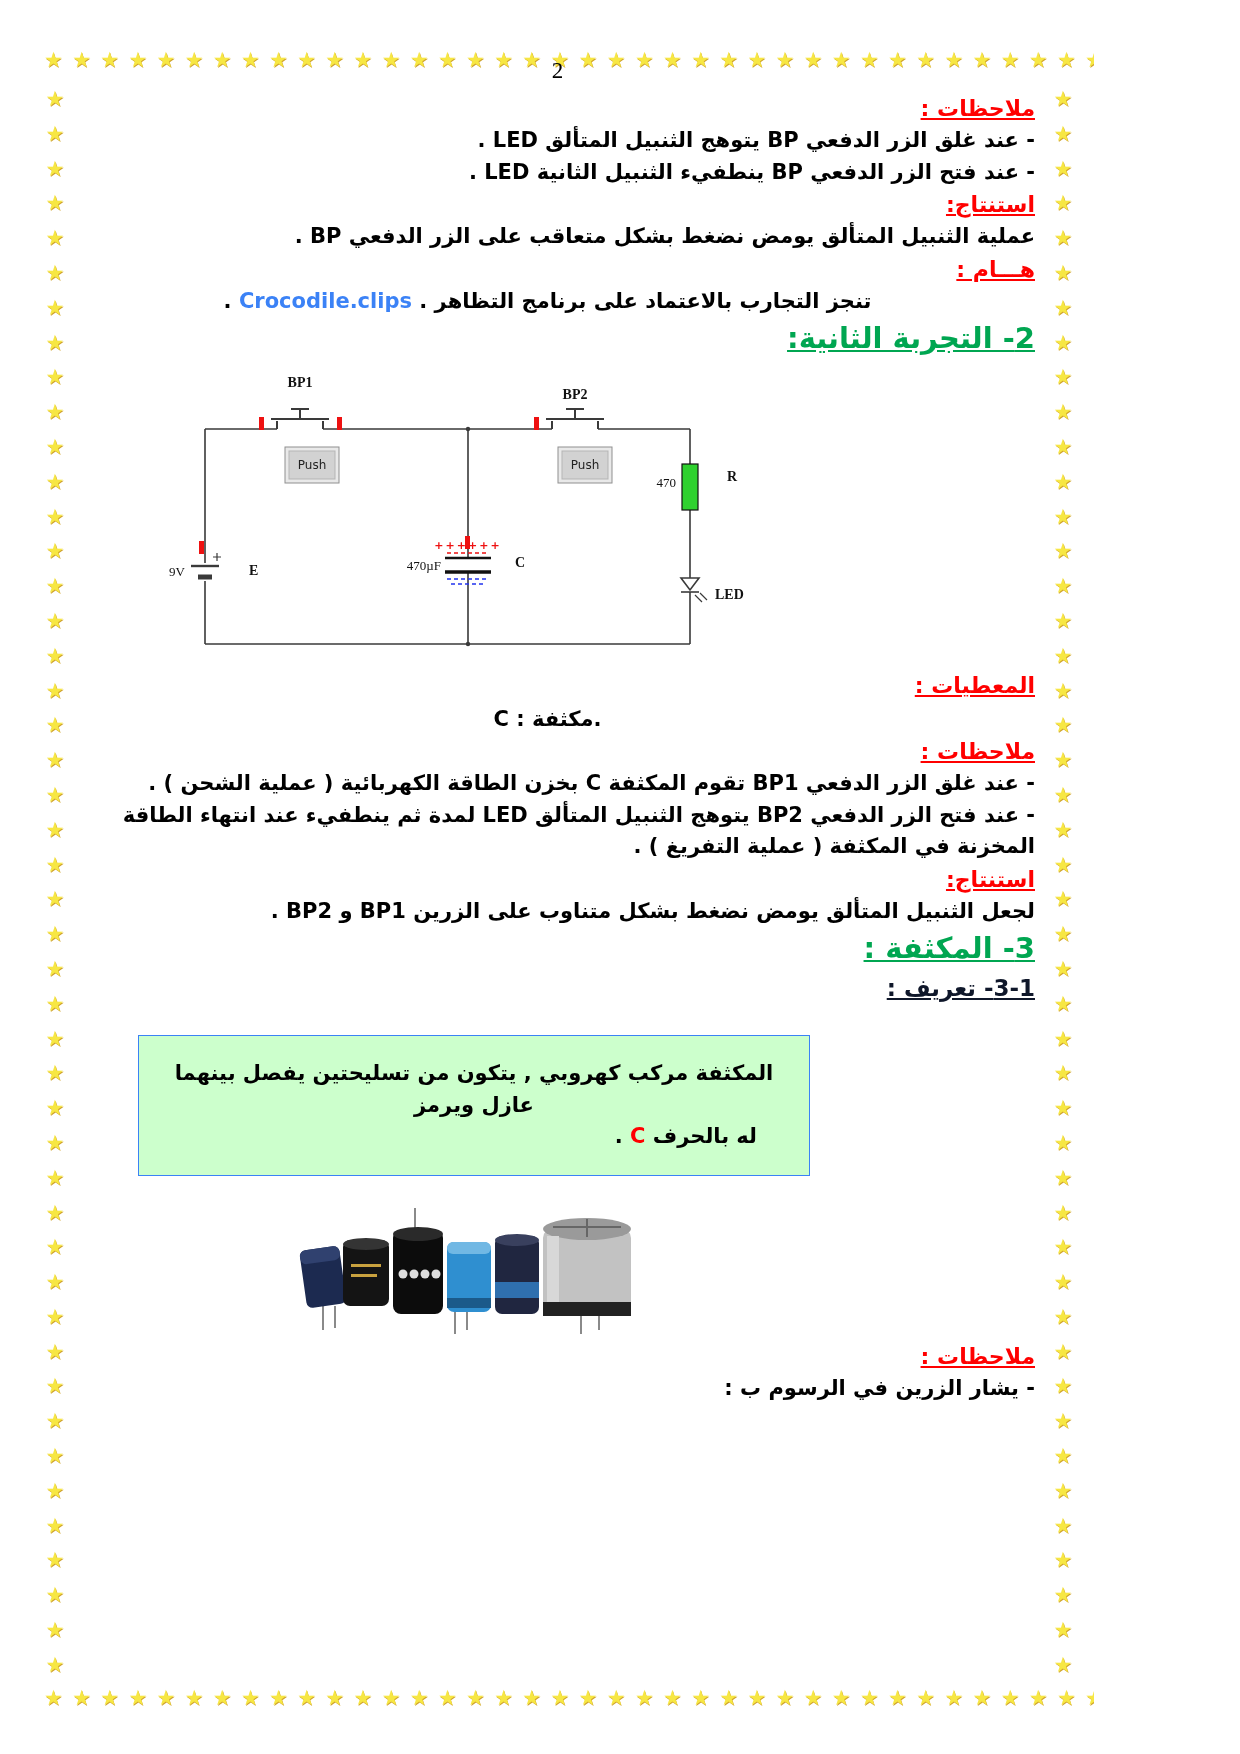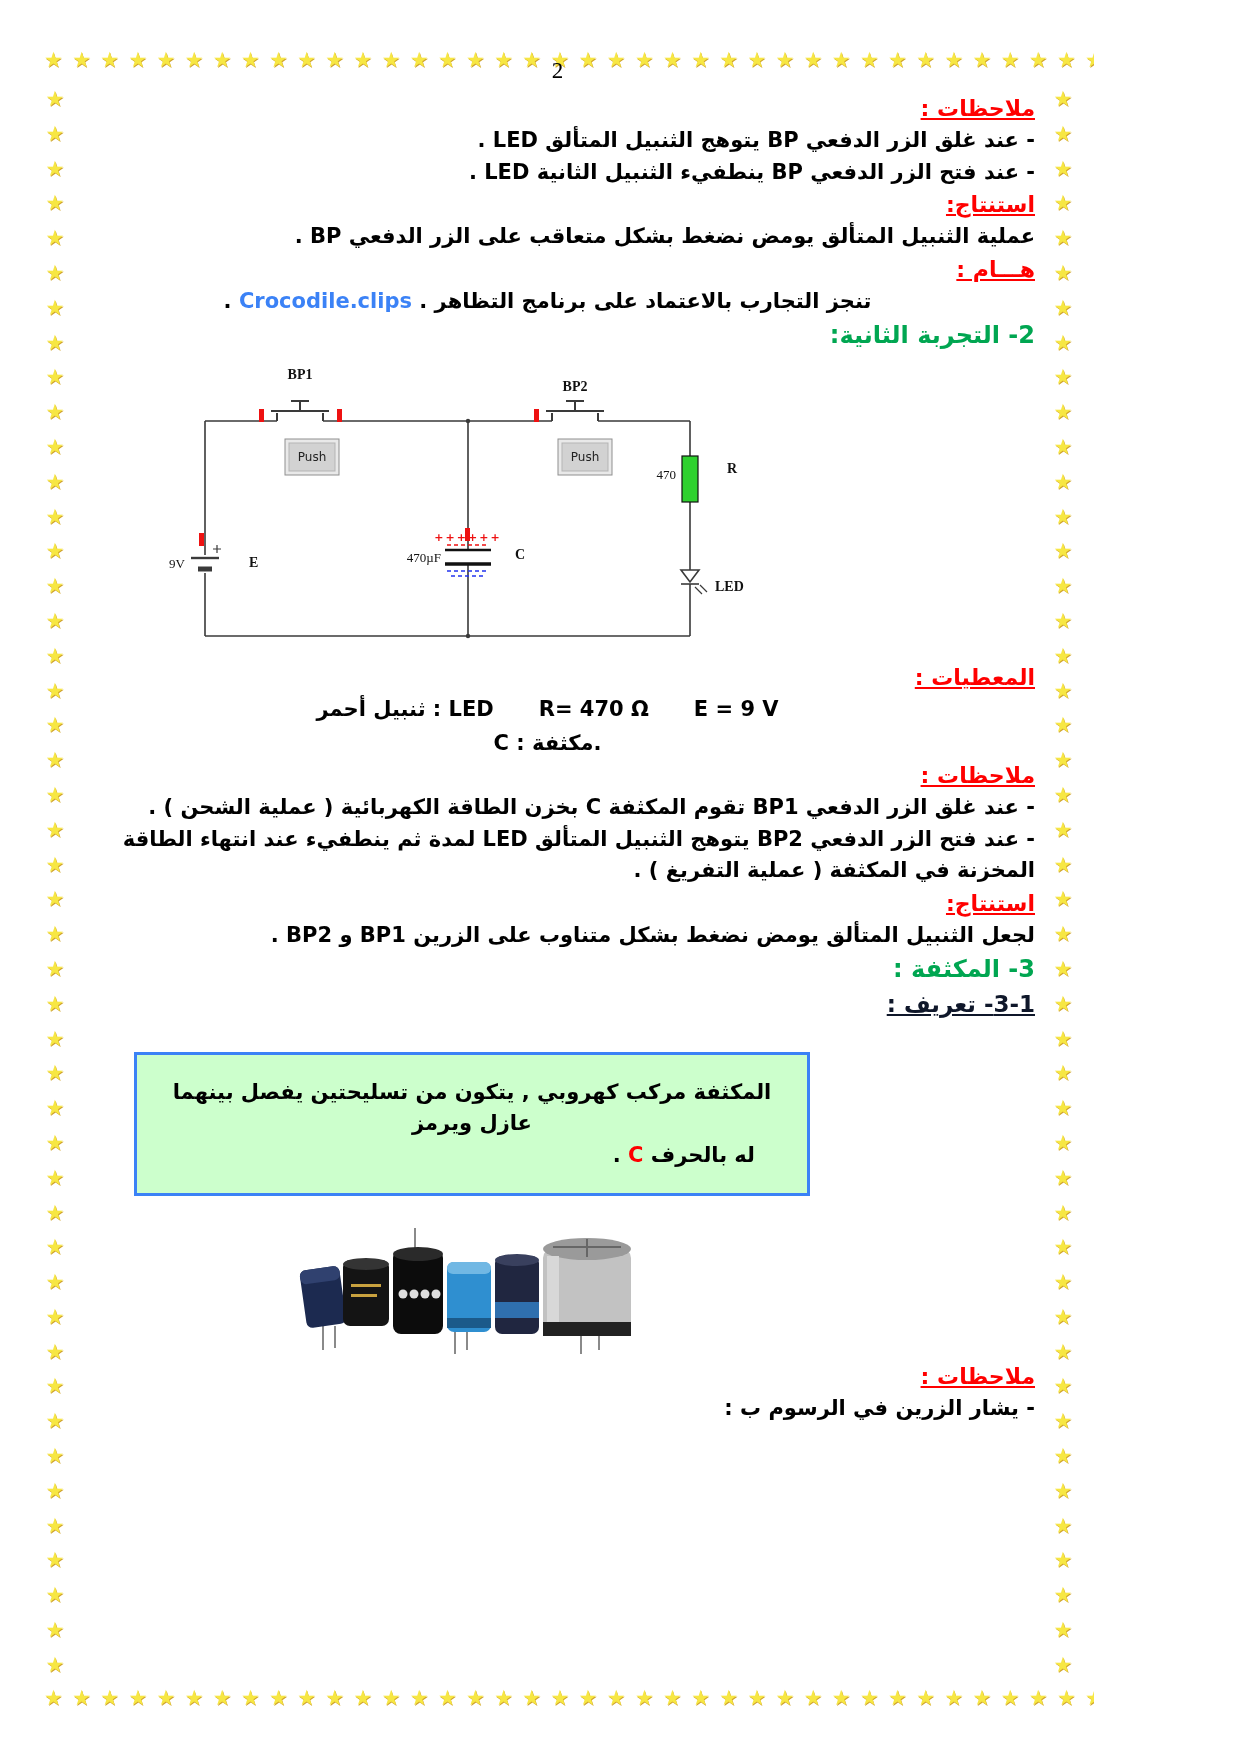--- a/index.html
+++ b/index.html
@@ -14,41 +14,41 @@
   .star-left{left:42px;}
   .star-right{left:1050px;}
   
   .page-number{position:absolute;top:58px;left:70px;width:975px;text-align:center;
                font-family:"Liberation Serif",serif;font-weight:normal;font-size:23px;}
   
   .content{position:absolute;top:92px;left:60px;width:975px;direction:rtl;text-align:right;
            font-size:21px;line-height:1.5;}
   .content p,.content h3{margin:0;}
   .h-red{color:#ff0000;text-decoration:underline;font-size:22px;}
-  .h-green{color:#00a651;font-size:24px;}
+  .h-green{color:#00a651;text-decoration:underline;font-size:29px;}
   .h-blue{color:#0f172a;text-decoration:underline;font-size:23px;}
   .mr40{margin-right:40px;} .mr45{margin-right:45px;} .mr110{margin-right:110px;}
   .mr115{margin-right:115px;} .mr118{margin-right:118px;} .mr120{margin-right:120px;}
   .mr160{margin-right:160px;} .mr175{margin-right:175px;}
   .mt2{margin-top:2px;} .mt6{margin-top:6px;} .mt8{margin-top:8px;} .mt10{margin-top:10px;text-align:right;}
   .mt14{margin-top:14px;} .mt26{margin-top:26px;} .mt32{margin-top:32px;}
   .center{text-align:center;}
   .green-text{color:#3b82f6;}
   .red-text{color:#ff0000;}
   
   .diagram{direction:ltr;margin:8px 290px 0 0;width:590px;height:300px;}
   .diagram svg{display:block;width:590px;height:300px;}
   .lbl{font-family:"Liberation Serif",serif;font-weight:bold;font-size:14px;fill:#111;}
   .val{font-family:"Liberation Serif",serif;font-weight:normal;font-size:13px;fill:#111;}
   .push-lbl{font-family:"DejaVu Sans",sans-serif;font-weight:normal;font-size:12px;fill:#222;}
   
   .data-line{direction:ltr;display:flex;justify-content:center;gap:45px;font-size:21px;}
   .c-line{direction:ltr;text-align:center;font-size:21px;}
   
-  .def-box{margin:30px 225px 0 0;width:622px;background:#ccffcc;border:3px solid #3b82f6;
+  .def-box{margin:30px 225px 0 0;width:622px;background:#ccffcc;border:1px solid #3b82f6;
            padding:22px 24px;font-size:21px;}
   .def-line2{padding-left:0;padding-right:28px;margin-top:4px;}
   
   .photo{direction:ltr;margin:26px 400px 0 0;width:340px;height:138px;}
   .photo svg{display:block;width:340px;height:138px;}
 </style>
 </head>
 <body>
 
 <div class="page">
@@ -237,25 +237,20 @@
         <text class="lbl" x="572" y="112">R</text>
         <text class="val" x="30" y="207" text-anchor="end">9V</text>
         <text class="lbl" x="94" y="206">E</text>
         <text class="val" x="286" y="201" text-anchor="end">470µF</text>
         <text class="lbl" x="360" y="198">C</text>
         <text class="lbl" x="560" y="230">LED</text>
       </svg>
     </div>
 
     <h3 class="h-red mr110 mt10">المعطيات :</h3>
-    <div class="data-line">
-      <span dir="rtl">LED : ثنبيل أحمر</span>
-      <span>R= 470 Ω</span>
-      <span>E = 9 V</span>
-    </div>
     <div class="c-line mt2">C : مكثفة.</div>
 
     <h3 class="h-red mr110 mt6">ملاحظات :</h3>
     <p class="mr45 mt2">- عند غلق الزر الدفعي BP1 تقوم المكثفة C بخزن الطاقة الكهربائية ( عملية الشحن ) .</p>
     <p class="mr45">- عند فتح الزر الدفعي BP2 يتوهج الثنبيل المتألق LED لمدة ثم ينطفيء عند انتهاء الطاقة المخزنة في المكثفة ( عملية التفريغ ) .</p>
 
     <h3 class="h-red mr118 mt8">استنتاج:</h3>
     <p class="mr40 mt2">لجعل الثنبيل المتألق يومض نضغط بشكل متناوب على الزرين BP1 و BP2 .</p>
 
     <h3 class="h-green mr115 mt32">3- المكثفة :</h3>

